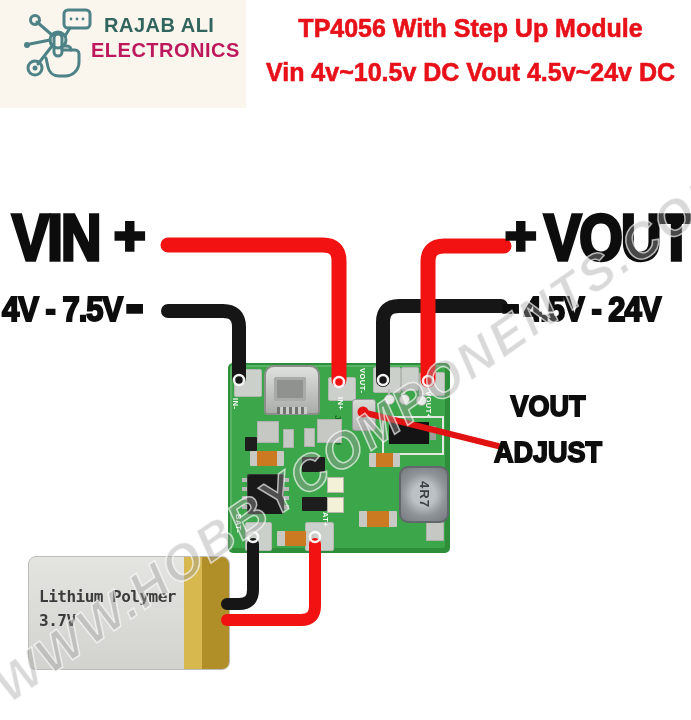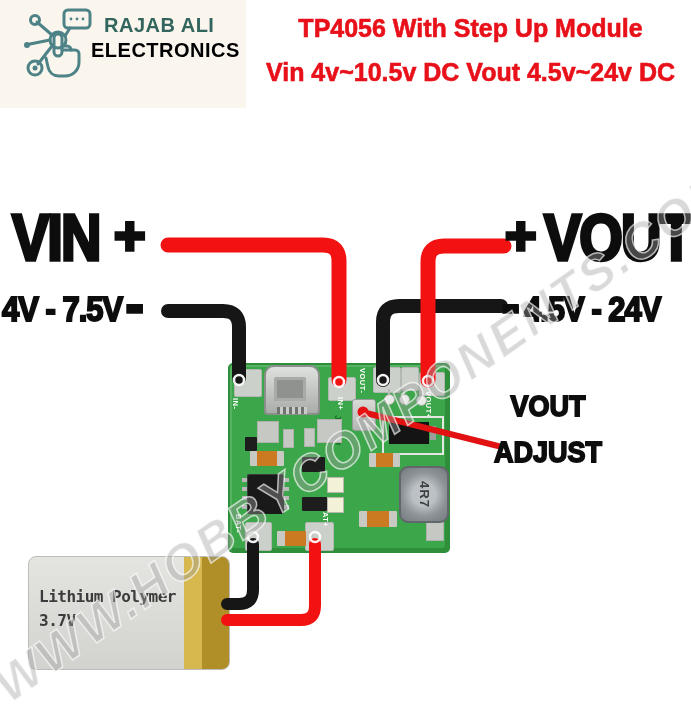--- a/index.html
+++ b/index.html
@@ -2,21 +2,21 @@
 <html><head>
 <meta charset="utf-8">
 <style>
   html,body{margin:0;padding:0;background:#fff;}
   .stage{position:relative;width:691px;height:720px;background:#ffffff;overflow:hidden;
          font-family:"Liberation Sans",sans-serif;}
   .abs{position:absolute;}
   
   .logo-bg{left:0;top:0;width:246px;height:108px;background:#faf6ee;z-index:1;}
   .logo-name1{left:104px;top:14px;font-size:20px;font-weight:bold;color:#33655f;letter-spacing:.5px;z-index:2;}
-  .logo-name2{left:91px;top:39px;font-size:20px;font-weight:bold;color:#000000;letter-spacing:.5px;z-index:2;}
+  .logo-name2{left:91px;top:39px;font-size:20px;font-weight:bold;color:#be185d;letter-spacing:.5px;z-index:2;}
   .logo-tag{left:9px;top:72px;font-size:13px;font-weight:bold;color:#74a2a8;letter-spacing:2.6px;z-index:2;}
   .title-wrap{left:250px;top:14px;width:441px;text-align:center;z-index:2;}
   .title-line{font-size:25px;font-weight:bold;color:#e8111a;-webkit-text-stroke:.6px #e8111a;white-space:nowrap;}
   .title-line2{margin-top:15px;}
   
   .biglbl{font-weight:bold;color:#0d0d0d;-webkit-text-stroke:3px #0d0d0d;z-index:4;line-height:1;
           transform:scaleY(1.15);transform-origin:top left;letter-spacing:-2px;white-space:nowrap;}
   .rangelbl{font-weight:bold;color:#0d0d0d;-webkit-text-stroke:1.8px #0d0d0d;z-index:4;line-height:1;
           transform:scaleY(1.12);transform-origin:top left;letter-spacing:-1px;white-space:nowrap;}
   .sign{font-weight:bold;color:#0d0d0d;-webkit-text-stroke:3.5px #0d0d0d;z-index:4;line-height:1;white-space:nowrap;}

